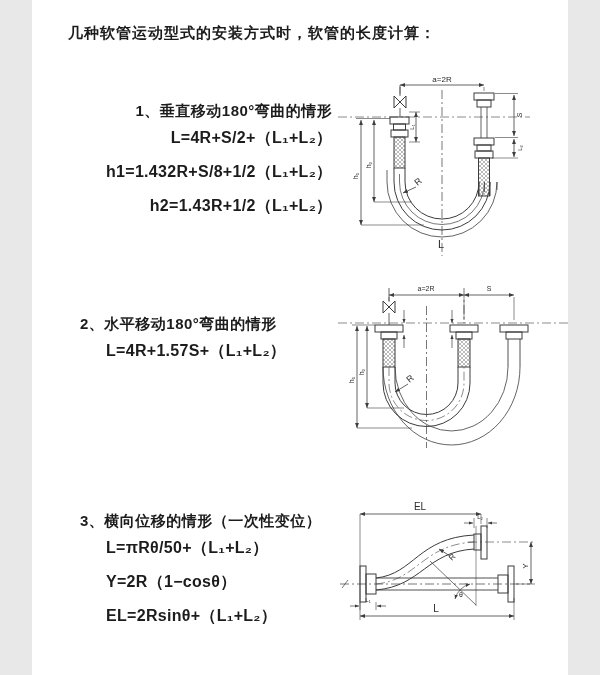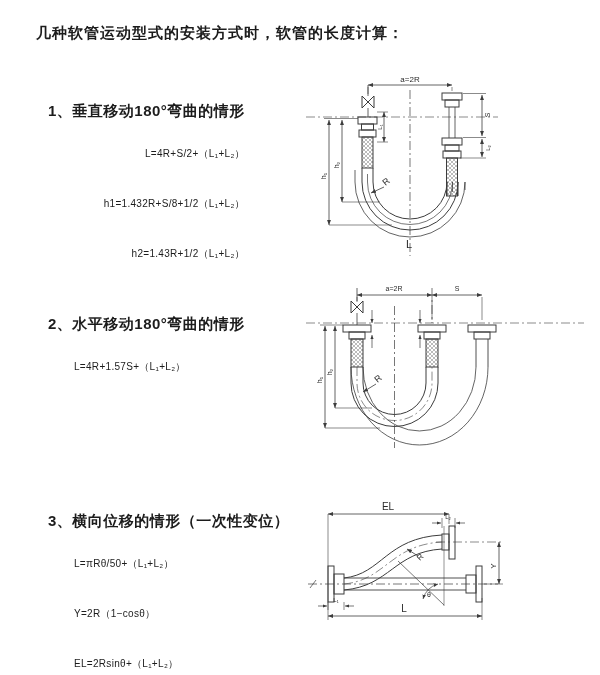--- a/index.html
+++ b/index.html
@@ -1,28 +1,28 @@
 <!DOCTYPE html>
 <html><head>
 <meta charset="utf-8">
 <style>
   html,body{margin:0;padding:0;background:#e8e8e8;}
   .page{
-    position:relative;width:600px;height:675px;background:#ffffff;
+    position:relative;width:536px;height:675px;background:#ffffff;
     font-family:"Liberation Sans","DejaVu Sans",sans-serif;color:#1c1c1c;
     overflow:hidden;margin:0 auto;
   }
   .title{
     position:absolute;left:36px;top:24px;font-size:15px;font-weight:600;
     letter-spacing:1px;white-space:nowrap;
   }
   .sec{position:absolute;left:48px;}
   .sec-heading{font-size:15px;font-weight:600;letter-spacing:0.5px;white-space:nowrap;}
   .formula{
-    font-size:10px;font-weight:400;margin-left:26px;margin-top:16px;
+    font-size:16px;font-weight:700;margin-left:26px;margin-top:0;
     height:34px;line-height:34px;white-space:nowrap;letter-spacing:0.3px;
   }
   .formula:first-of-type{margin-top:2px;}
   .diagram{position:absolute;}
   svg text{font-family:"Liberation Sans","DejaVu Sans",sans-serif;fill:#2a2a2a;}
 </style>
 </head>
 <body>
 
 <div class="page">

